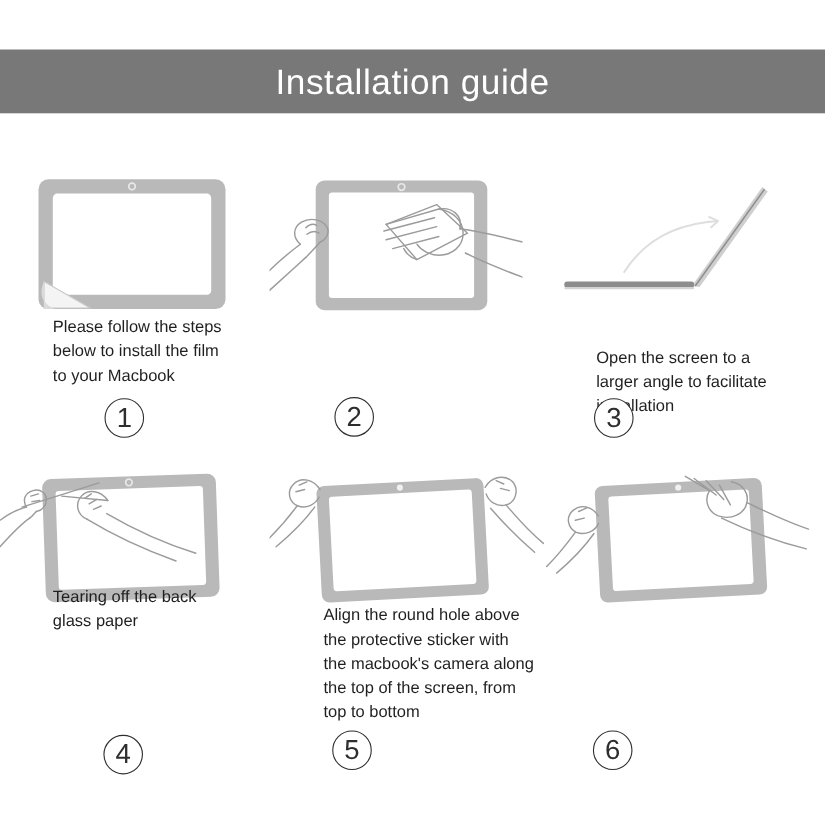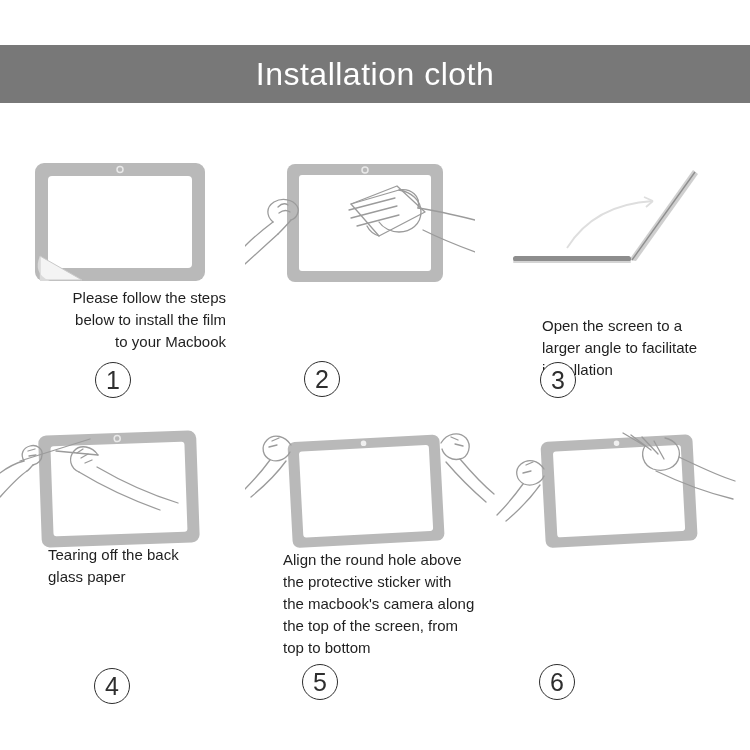--- a/index.html
+++ b/index.html
@@ -16,35 +16,35 @@
   .caption{
     position:absolute;font-size:15px;line-height:22px;color:#1f1f1f;
     white-space:pre-line;
   }
   .num{
     position:absolute;width:36px;height:36px;border:1.6px solid #2e2e2e;border-radius:50%;
     display:flex;align-items:center;justify-content:center;
     font-size:25px;color:#2e2e2e;background:#ffffff;box-sizing:border-box;
   }
   
-  .i1{left:30px;top:160px;}   .c1{left:48px;top:287px;width:178px;text-align:right;}  .n1{left:95px;top:362px;}
+  .i1{left:30px;top:160px;}   .c1{left:48px;top:287px;width:178px;}  .n1{left:95px;top:362px;}
   .i2{left:245px;top:160px;}  .c2{left:283px;top:287px;width:178px;} .n2{left:304px;top:361px;}
   .i3{left:505px;top:160px;}  .c3{left:542px;top:287px;width:182px;margin-top:28px;} .n3{left:540px;top:362px;}
-  .i4{left:0px;top:425px;}    .c4{left:48px;top:544px;width:182px;}  .n4{left:94px;top:668px;}
-  .i5{left:245px;top:428px;}  .c5{left:283px;top:549px;width:205px;} .n5{left:302px;top:664px;}
+  .i4{left:0px;top:425px;}    .c4{left:48px;top:532px;width:182px;}  .n4{left:94px;top:668px;}
+  .i5{left:245px;top:428px;}  .c5{left:294px;top:549px;width:205px;} .n5{left:302px;top:664px;}
   .i6{left:495px;top:428px;}  .c6{left:516px;top:552px;width:232px;} .n6{left:539px;top:664px;}
   svg .line{stroke:#9b9b9b;fill:none;stroke-width:1.3;stroke-linecap:round;stroke-linejoin:round;}
 </style>
 </head>
 <body>
 
 <div id="canvas">
 
   <div class="banner">
-    <div class="banner-title">Installation cloth</div>
+    <div class="banner-title">Installation guide</div>
   </div>
 
   <svg class="illus i1" width="180" height="125" viewBox="0 0 180 125">
     <rect x="5" y="3" width="170" height="118" rx="9" fill="#b9b9b9"></rect>
     <rect x="18" y="16" width="144" height="92" rx="4" fill="#ffffff"></rect>
     <circle cx="90" cy="9.5" r="3" fill="none" stroke="#e9e9e9" stroke-width="1.5"></circle>
     <path d="M10 96 L52 120 L10 120 Z" fill="#f4f4f4" stroke="#c9c9c9" stroke-width="1"></path>
     <path d="M10 96 C5 107 8 116 20 121 L10 121 Z" fill="#dadada"></path>
   </svg>
   <div class="caption c1">Please follow the steps

